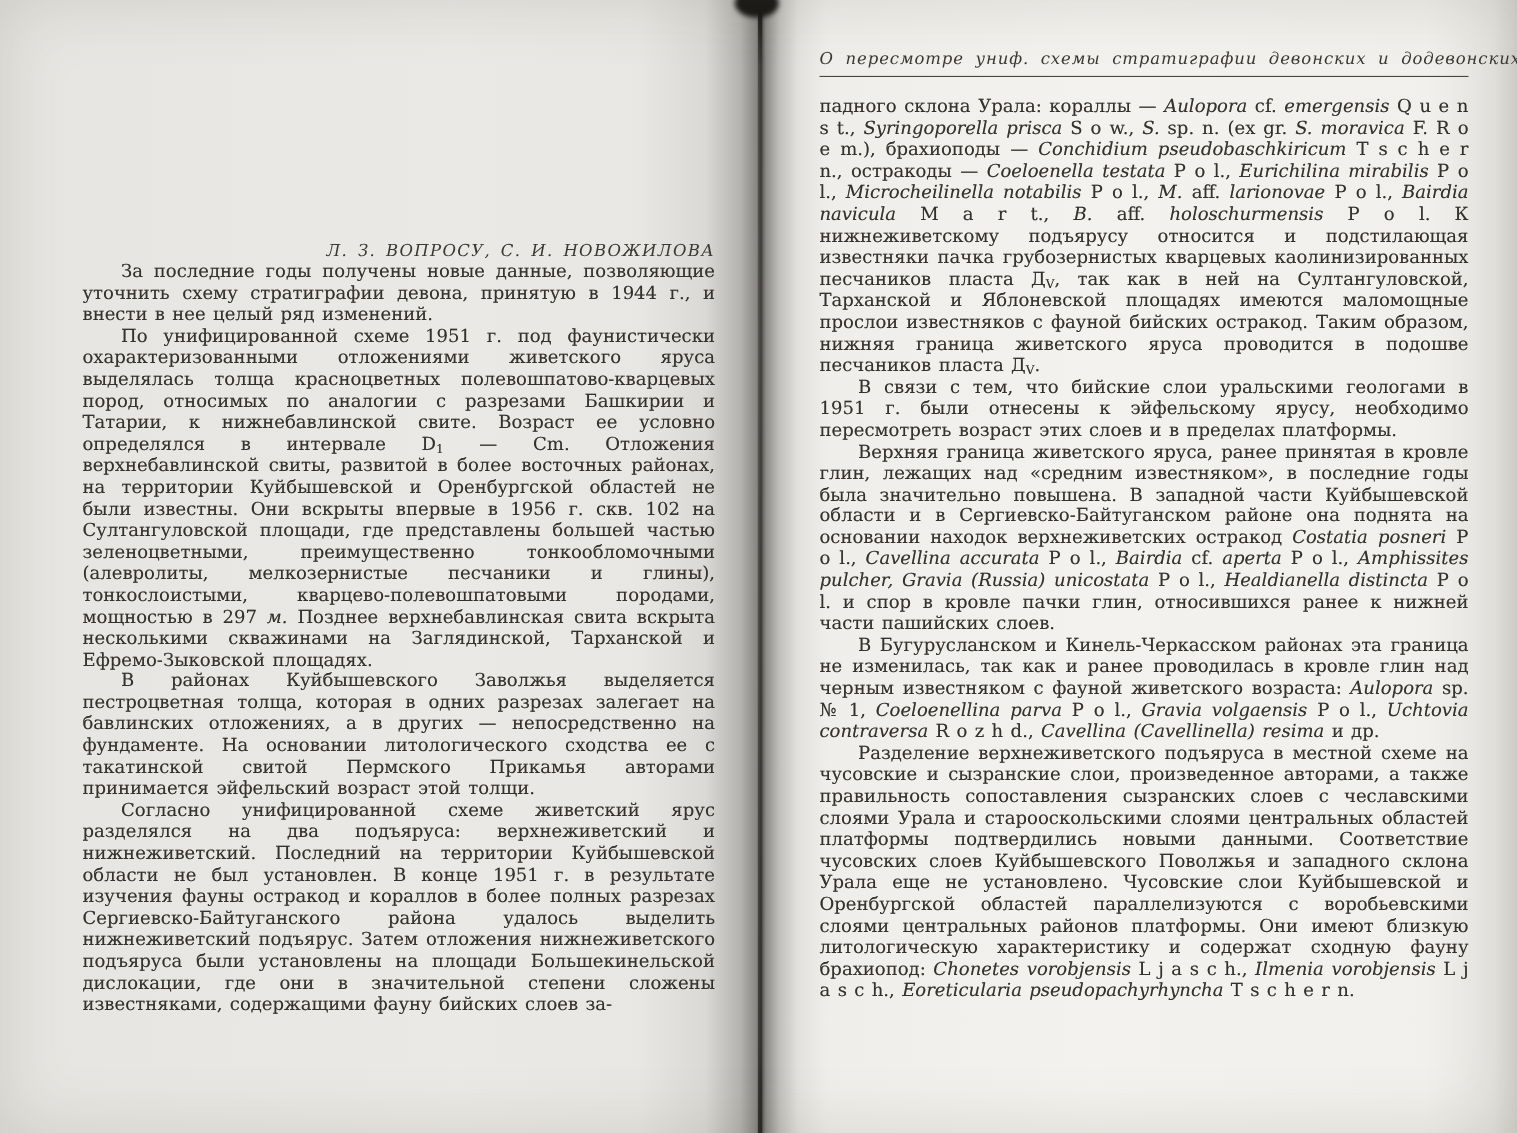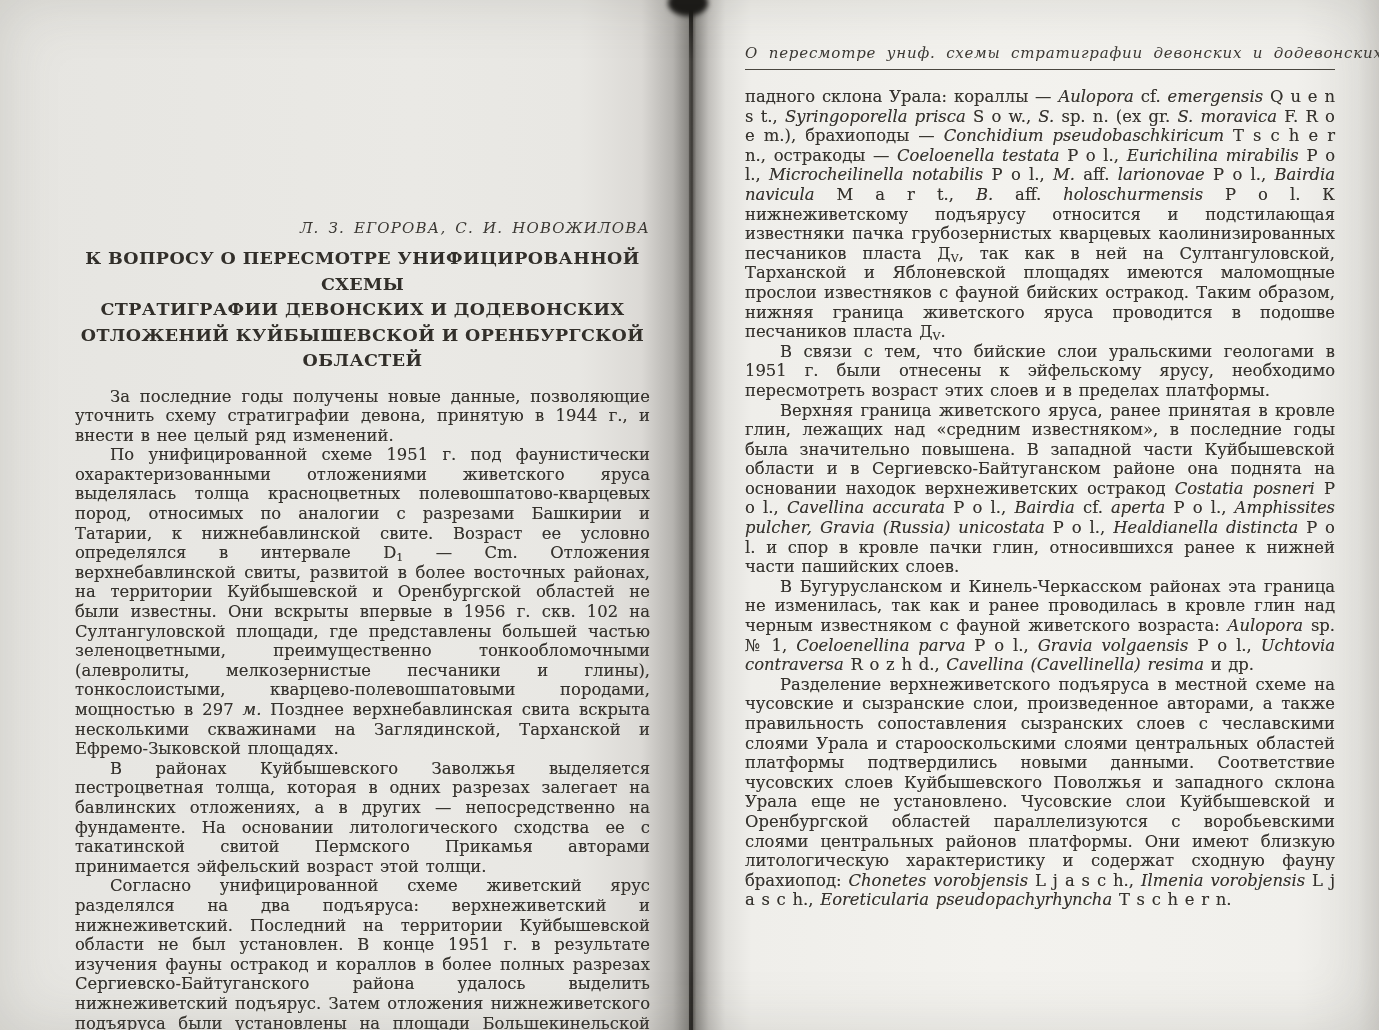--- a/index.html
+++ b/index.html
@@ -118,28 +118,22 @@
     color: #3b3833;
     white-space: nowrap;
   }
 </style>
 </head>
 <body>
 
 <div class="scan">
 
   <div class="page-left">
-    <div class="authors">Л. З. ЕГОРОВА, С. И. НОВОЖИЛОВА</div>
+    <div class="authors">Л. З. ВОПРОСУ, С. И. НОВОЖИЛОВА</div>
 
-    <h1 class="title">
-      <span class="tl">К ВОПРОСУ О ПЕРЕСМОТРЕ УНИФИЦИРОВАННОЙ  СХЕМЫ</span>
-      <span class="tl">СТРАТИГРАФИИ ДЕВОНСКИХ И ДОДЕВОНСКИХ</span>
-      <span class="tl">ОТЛОЖЕНИЙ КУЙБЫШЕВСКОЙ И ОРЕНБУРГСКОЙ</span>
-      <span class="tl">ОБЛАСТЕЙ</span>
-    </h1>
 
     <div class="body-text">
       <p class="indent"><span>За последние годы получены новые данные, позволяющие уточнить схему стратиграфии девона, принятую в 1944 г., и внести в нее целый ряд изменений.</span></p>
       <p class="indent"><span>По унифицированной схеме 1951 г. под фаунистически охарактеризованными отложениями живетского яруса выделялась толща красноцветных полевошпатово-кварцевых пород, относимых по аналогии с разрезами Башкирии и Татарии, к нижнебавлинской свите. Возраст ее условно определялся в интервале D</span><sub>1</sub><span> — Cm. Отложения верхнебавлинской свиты, развитой в более восточных районах, на территории Куйбышевской и Оренбургской областей не были известны. Они вскрыты впервые в 1956 г. скв. 102 на Султангуловской площади, где представлены большей частью зеленоцветными, преимущественно тонкообломочными (алевролиты, мелкозернистые песчаники и глины), тонкослоистыми, кварцево-полевошпатовыми породами, мощностью в 297 </span><i>м.</i><span> Позднее верхнебавлинская свита вскрыта несколькими скважинами на Заглядинской, Тарханской и Ефремо-Зыковской площадях.</span></p>
       <p class="indent"><span>В районах Куйбышевского Заволжья выделяется пестроцветная толща, которая в одних разрезах залегает на бавлинских отложениях, а в других — непосредственно на фундаменте. На основании литологического сходства ее с такатинской свитой Пермского Прикамья авторами принимается эйфельский возраст этой толщи.</span></p>
       <p class="indent"><span>Согласно унифицированной схеме живетский ярус разделялся на два подъяруса: верхнеживетский и нижнеживетский. Последний на территории Куйбышевской области не был установлен. В конце 1951 г. в результате изучения фауны остракод и кораллов в более полных разрезах Сергиевско-Байтуганского района удалось выделить нижнеживетский подъярус. Затем отложения нижнеживетского подъяруса были установлены на площади Большекинельской дислокации, где они в значительной степени сложены известняками, содержащими фауну бийских слоев за-</span></p>
     </div>
   </div>
 
   <div class="crease"></div>

